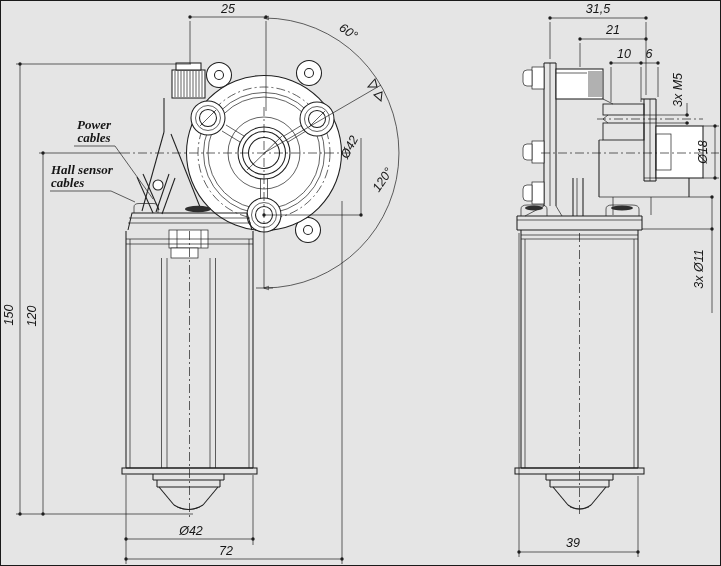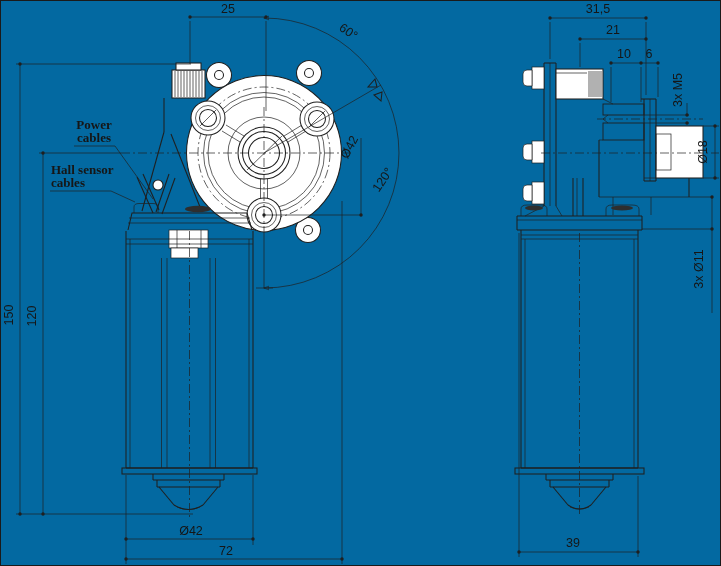--- a/index.html
+++ b/index.html
@@ -1,16 +1,16 @@
 <!DOCTYPE html>
 <html><head>
 <meta charset="utf-8">
 <style>
   html,body{margin:0;padding:0;background:#fff;}
-  #frame{position:relative;width:719px;height:564px;border:1px solid #1a1a1a;background:#0369a1;overflow:hidden;}
+  #frame{position:relative;width:719px;height:564px;border:1px solid #1a1a1a;background:#e5e5e5;overflow:hidden;font-style:italic;}
   svg{display:block;}
   svg line,svg path,svg rect,svg circle,svg ellipse,svg polyline,svg polygon{stroke:#1f1f1f;fill:none;stroke-width:1.05;stroke-linecap:butt;}
   .thin{stroke-width:0.7;}
   .dim{stroke-width:0.7;}
   .cl{stroke-width:0.7;stroke-dasharray:9 3 2 3;}
   .fw{fill:#ffffff;}
   .dot{fill:#1f1f1f;stroke:none;}
   .dark{fill:#2e2e2e;stroke:none;}
   .hatchbox{stroke-width:0.9;}
   text{fill:#161616;stroke:none;font-family:"Liberation Sans","DejaVu Sans",sans-serif;font-size:12.5px;}

